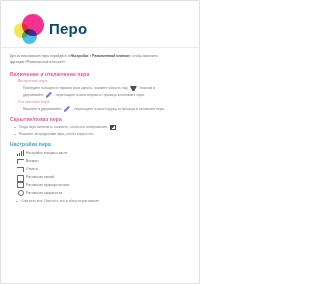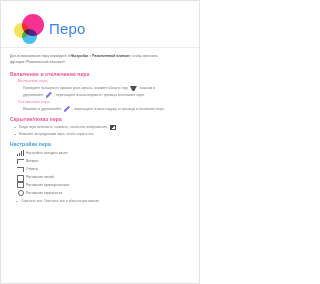--- a/index.html
+++ b/index.html
@@ -61,22 +61,22 @@
   }
   .c-pink {
     width: 22px; height: 22px;
     left: 8px;  top: 1px;
     background: #f4157f;
     opacity: .88;
   }
 
   .logo-text {
     font-size: 15px;
-    font-weight: normal;
-    color: #3b82f6;
+    font-weight: bold;
+    color: #0c4a6e;
     letter-spacing: .2px;
     margin-left: 1px;
     line-height: 1;
   }
 
   
   .content {
     padding: 6px 9px 0 9px;
   }
 

